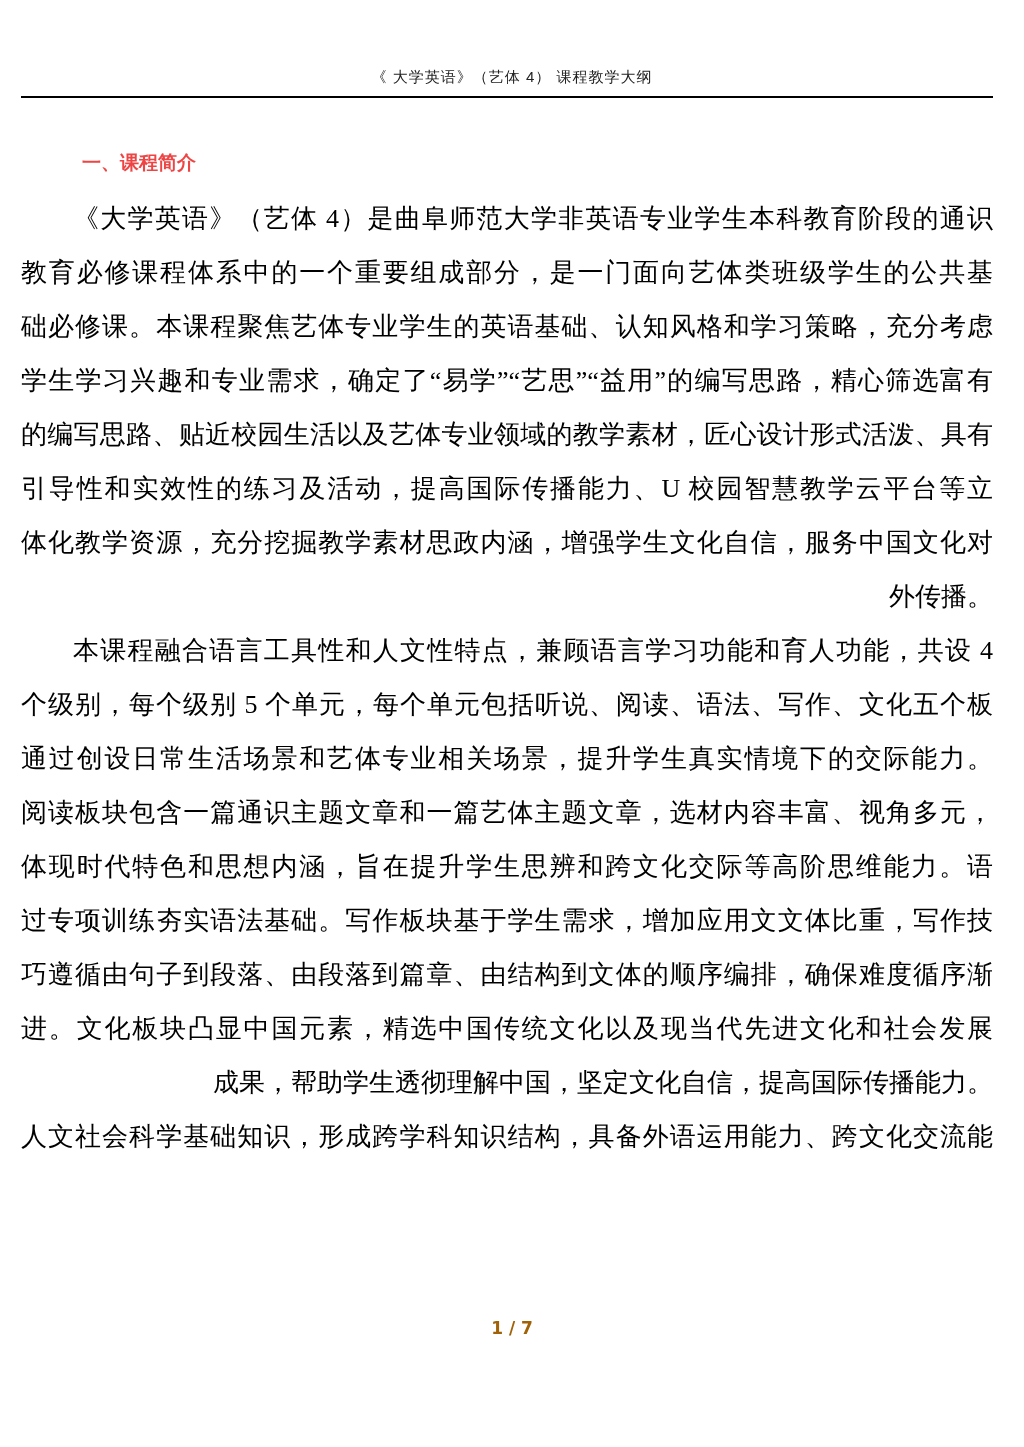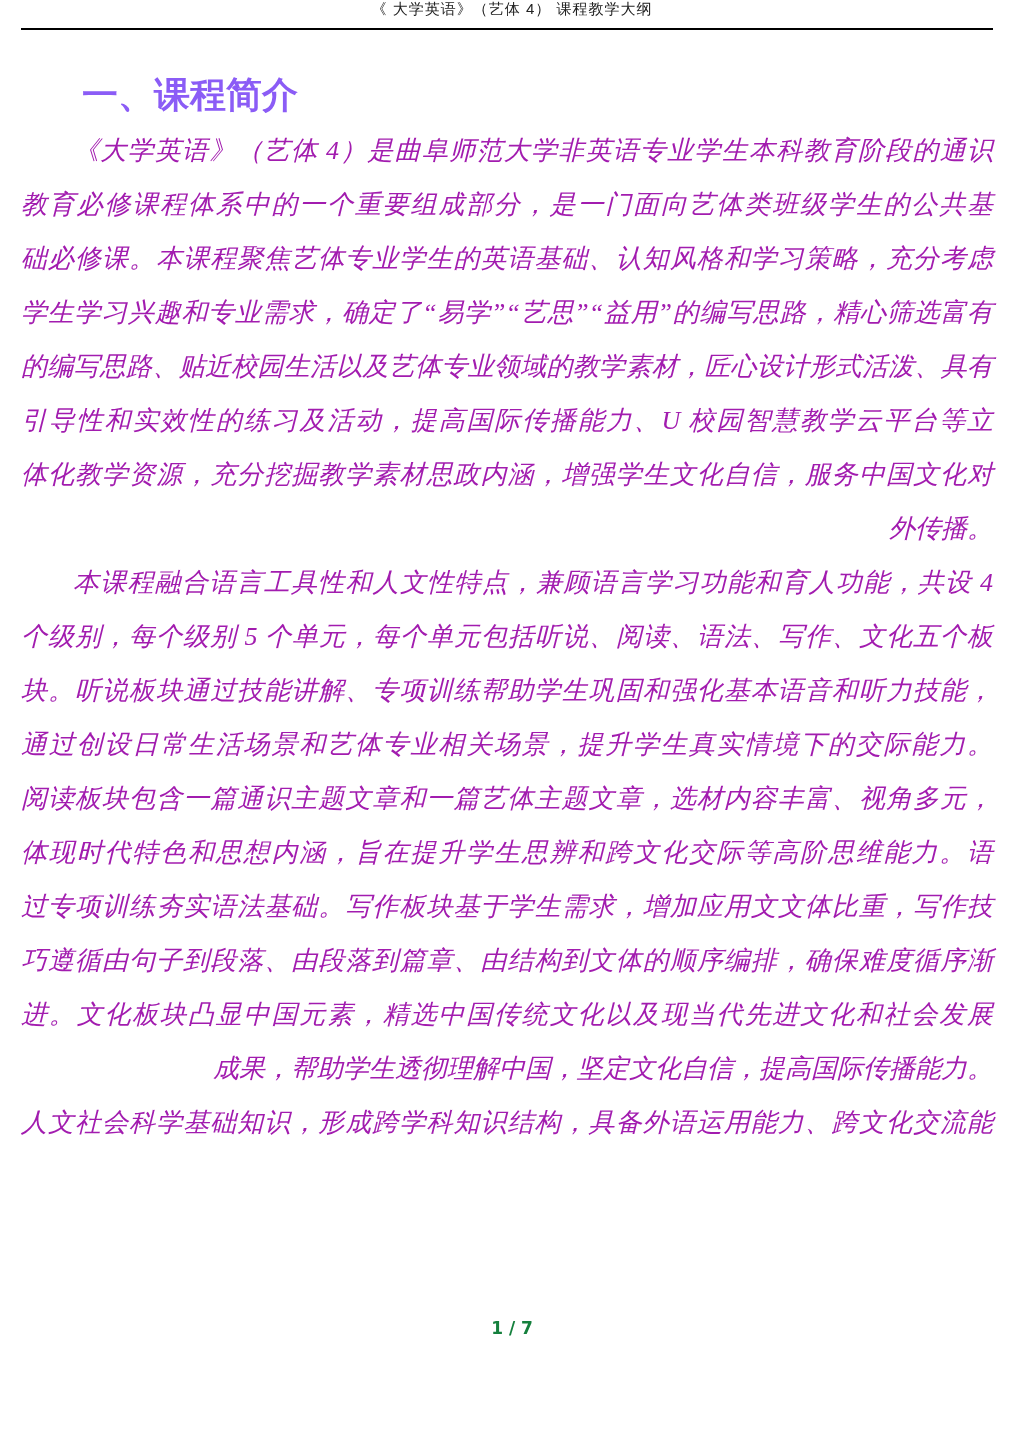--- a/index.html
+++ b/index.html
@@ -10,48 +10,48 @@
   .page {
     position: relative;
     width: 1024px;
     height: 1447px;
     background: #ffffff;
     overflow: hidden;
     font-family: "Liberation Serif", "DejaVu Serif", serif;
     color: #111111;
   }
   .doc-header {
+    padding-top: 68px;
     text-align: center;
   }
   .doc-header-title {
     font-family: "Liberation Sans", "DejaVu Sans", sans-serif;
     font-size: 15px;
     letter-spacing: 1px;
     color: #222222;
   }
   .doc-header-rule {
     margin: 9px 31px 0 21px;
     border: none;
     border-top: 2px solid #000000;
     height: 0;
   }
   .section-heading {
     margin: 46px 31px 0 82px;
     font-family: "Liberation Sans", "DejaVu Sans", sans-serif;
     font-weight: bold;
-    font-size: 36px;
+    font-size: 19px;
     line-height: 38px;
-    color: #8b5cf6;
+    color: #ef4444;
   }
   .content {
     margin: 10px 31px 0 21px;
     font-size: 26px;
     line-height: 54px;
-    color: #a21caf;
-    font-style: italic;
+    color: #000000;
   }
   .paragraph { margin: 0; }
   .line {
     text-align: justify;
     text-align-last: justify;
     white-space: nowrap;
   }
   .line.first {
     text-indent: 2em;
   }
@@ -61,21 +61,21 @@
   }
   .doc-footer {
     position: absolute;
     left: 0;
     top: 1318px;
     width: 100%;
     text-align: center;
     font-family: "DejaVu Sans", "Liberation Sans", sans-serif;
     font-weight: bold;
     font-size: 17px;
-    color: #15803d;
+    color: #a16207;
   }
 </style>
 </head>
 <body>
 
 <div class="page">
 
   <div class="doc-header">
     <div class="doc-header-title">《 大学英语》（艺体 4） 课程教学大纲</div>
     <hr class="doc-header-rule">
@@ -90,21 +90,20 @@
         <div class="line">础必修课。本课程聚焦艺体专业学生的英语基础、认知风格和学习策略，充分考虑</div>
         <div class="line">学生学习兴趣和专业需求，确定了“易学”“艺思”“益用”的编写思路，精心筛选富有</div>
         <div class="line">的编写思路、贴近校园生活以及艺体专业领域的教学素材，匠心设计形式活泼、具有</div>
         <div class="line">引导性和实效性的练习及活动，提高国际传播能力、U 校园智慧教学云平台等立</div>
         <div class="line">体化教学资源，充分挖掘教学素材思政内涵，增强学生文化自信，服务中国文化对</div>
         <div class="line unjust">外传播。</div>
       </div>
       <div class="paragraph">
         <div class="line first">本课程融合语言工具性和人文性特点，兼顾语言学习功能和育人功能，共设 4</div>
         <div class="line">个级别，每个级别 5 个单元，每个单元包括听说、阅读、语法、写作、文化五个板</div>
-        <div class="line">块。听说板块通过技能讲解、专项训练帮助学生巩固和强化基本语音和听力技能，</div>
         <div class="line">通过创设日常生活场景和艺体专业相关场景，提升学生真实情境下的交际能力。</div>
         <div class="line">阅读板块包含一篇通识主题文章和一篇艺体主题文章，选材内容丰富、视角多元，</div>
         <div class="line">体现时代特色和思想内涵，旨在提升学生思辨和跨文化交际等高阶思维能力。语</div>
         <div class="line">过专项训练夯实语法基础。写作板块基于学生需求，增加应用文文体比重，写作技</div>
         <div class="line">巧遵循由句子到段落、由段落到篇章、由结构到文体的顺序编排，确保难度循序渐</div>
         <div class="line">进。文化板块凸显中国元素，精选中国传统文化以及现当代先进文化和社会发展</div>
         <div class="line unjust">成果，帮助学生透彻理解中国，坚定文化自信，提高国际传播能力。</div>
       </div>
       <div class="paragraph">
         <div class="line">人文社会科学基础知识，形成跨学科知识结构，具备外语运用能力、跨文化交流能</div>

